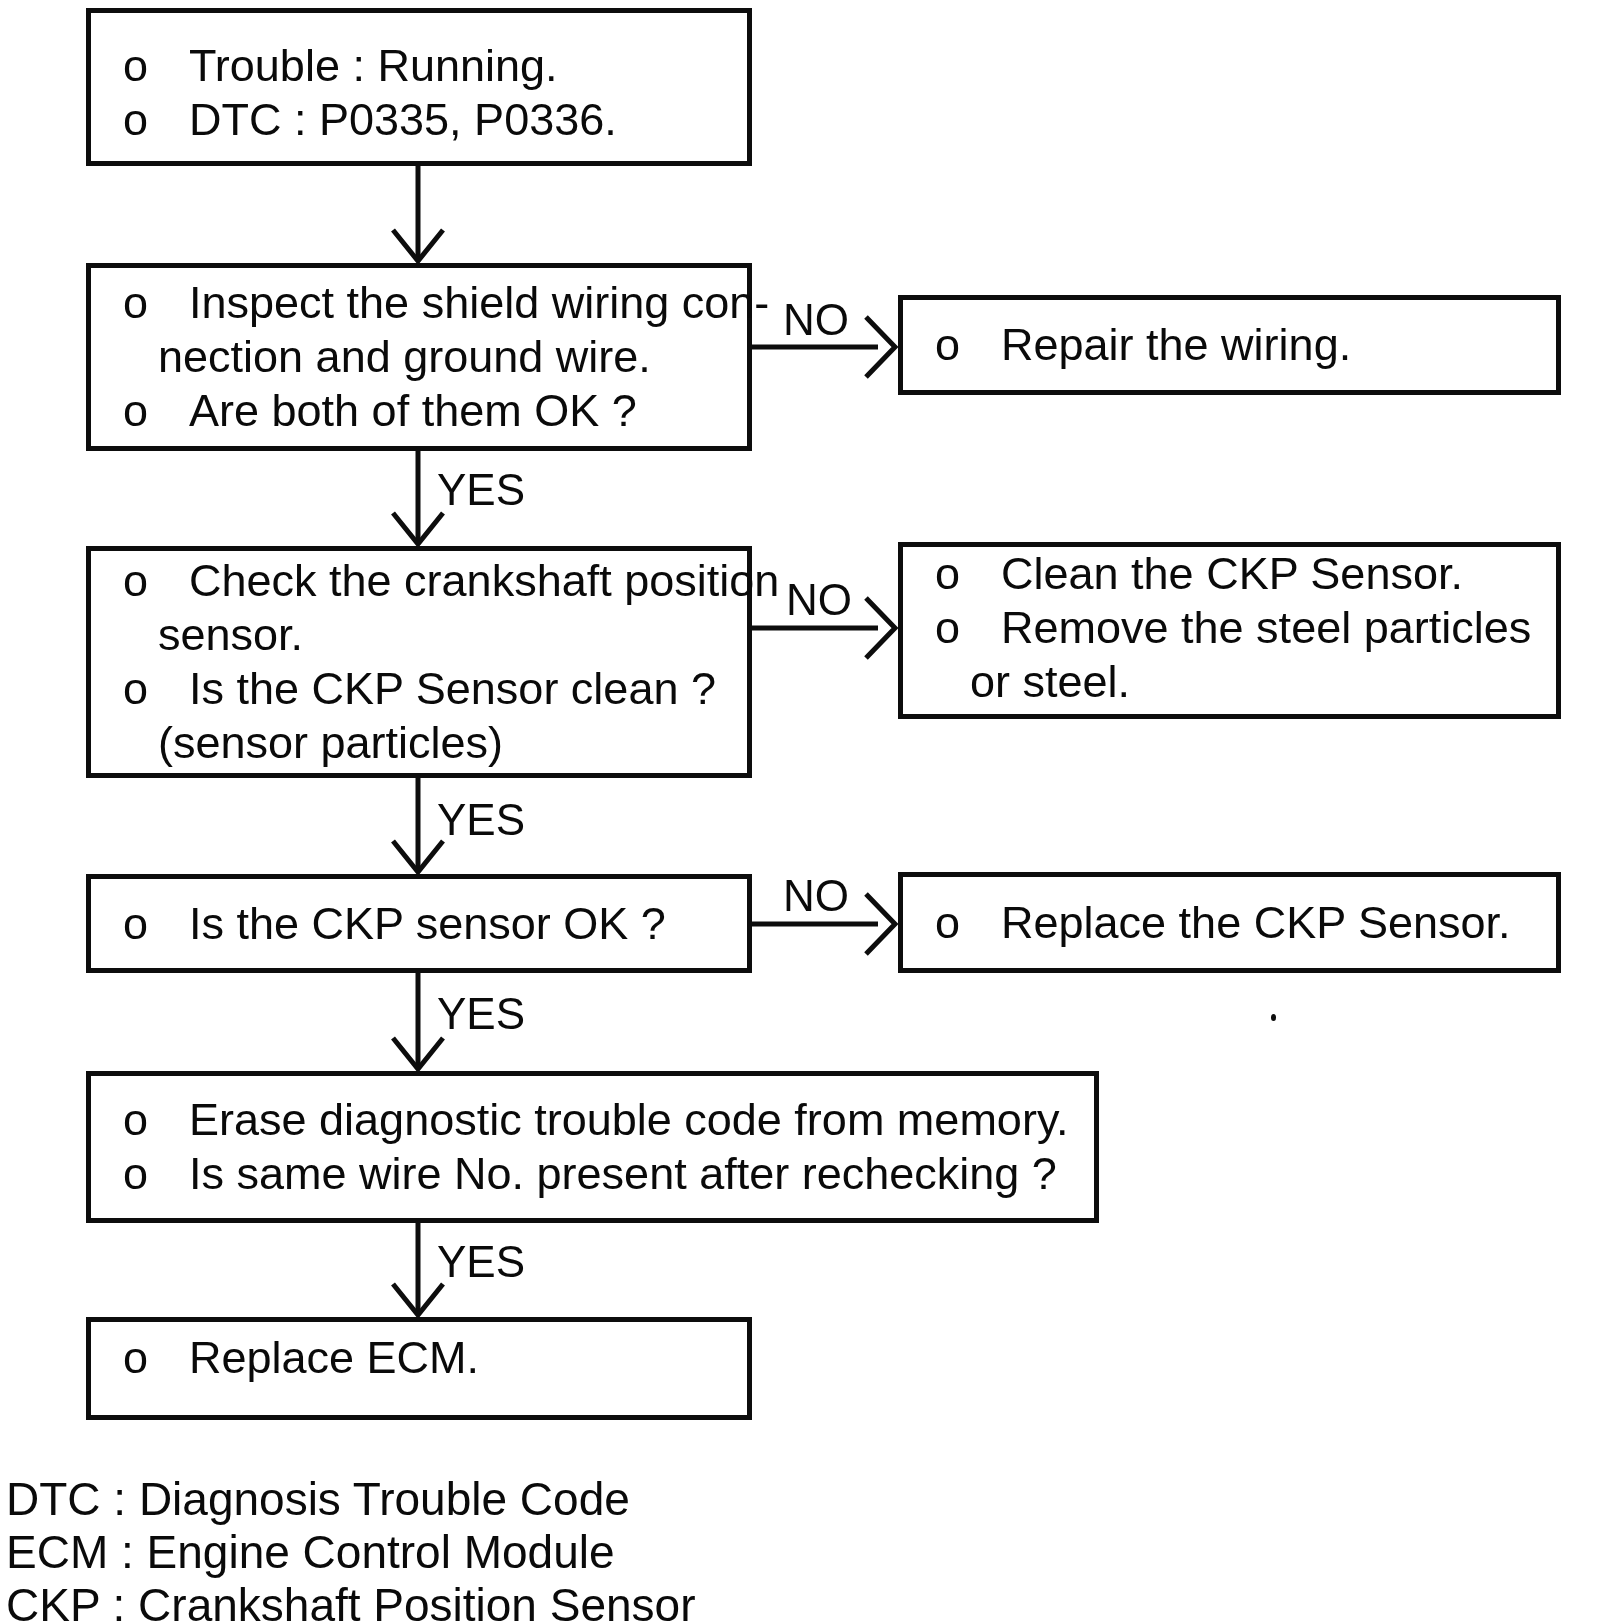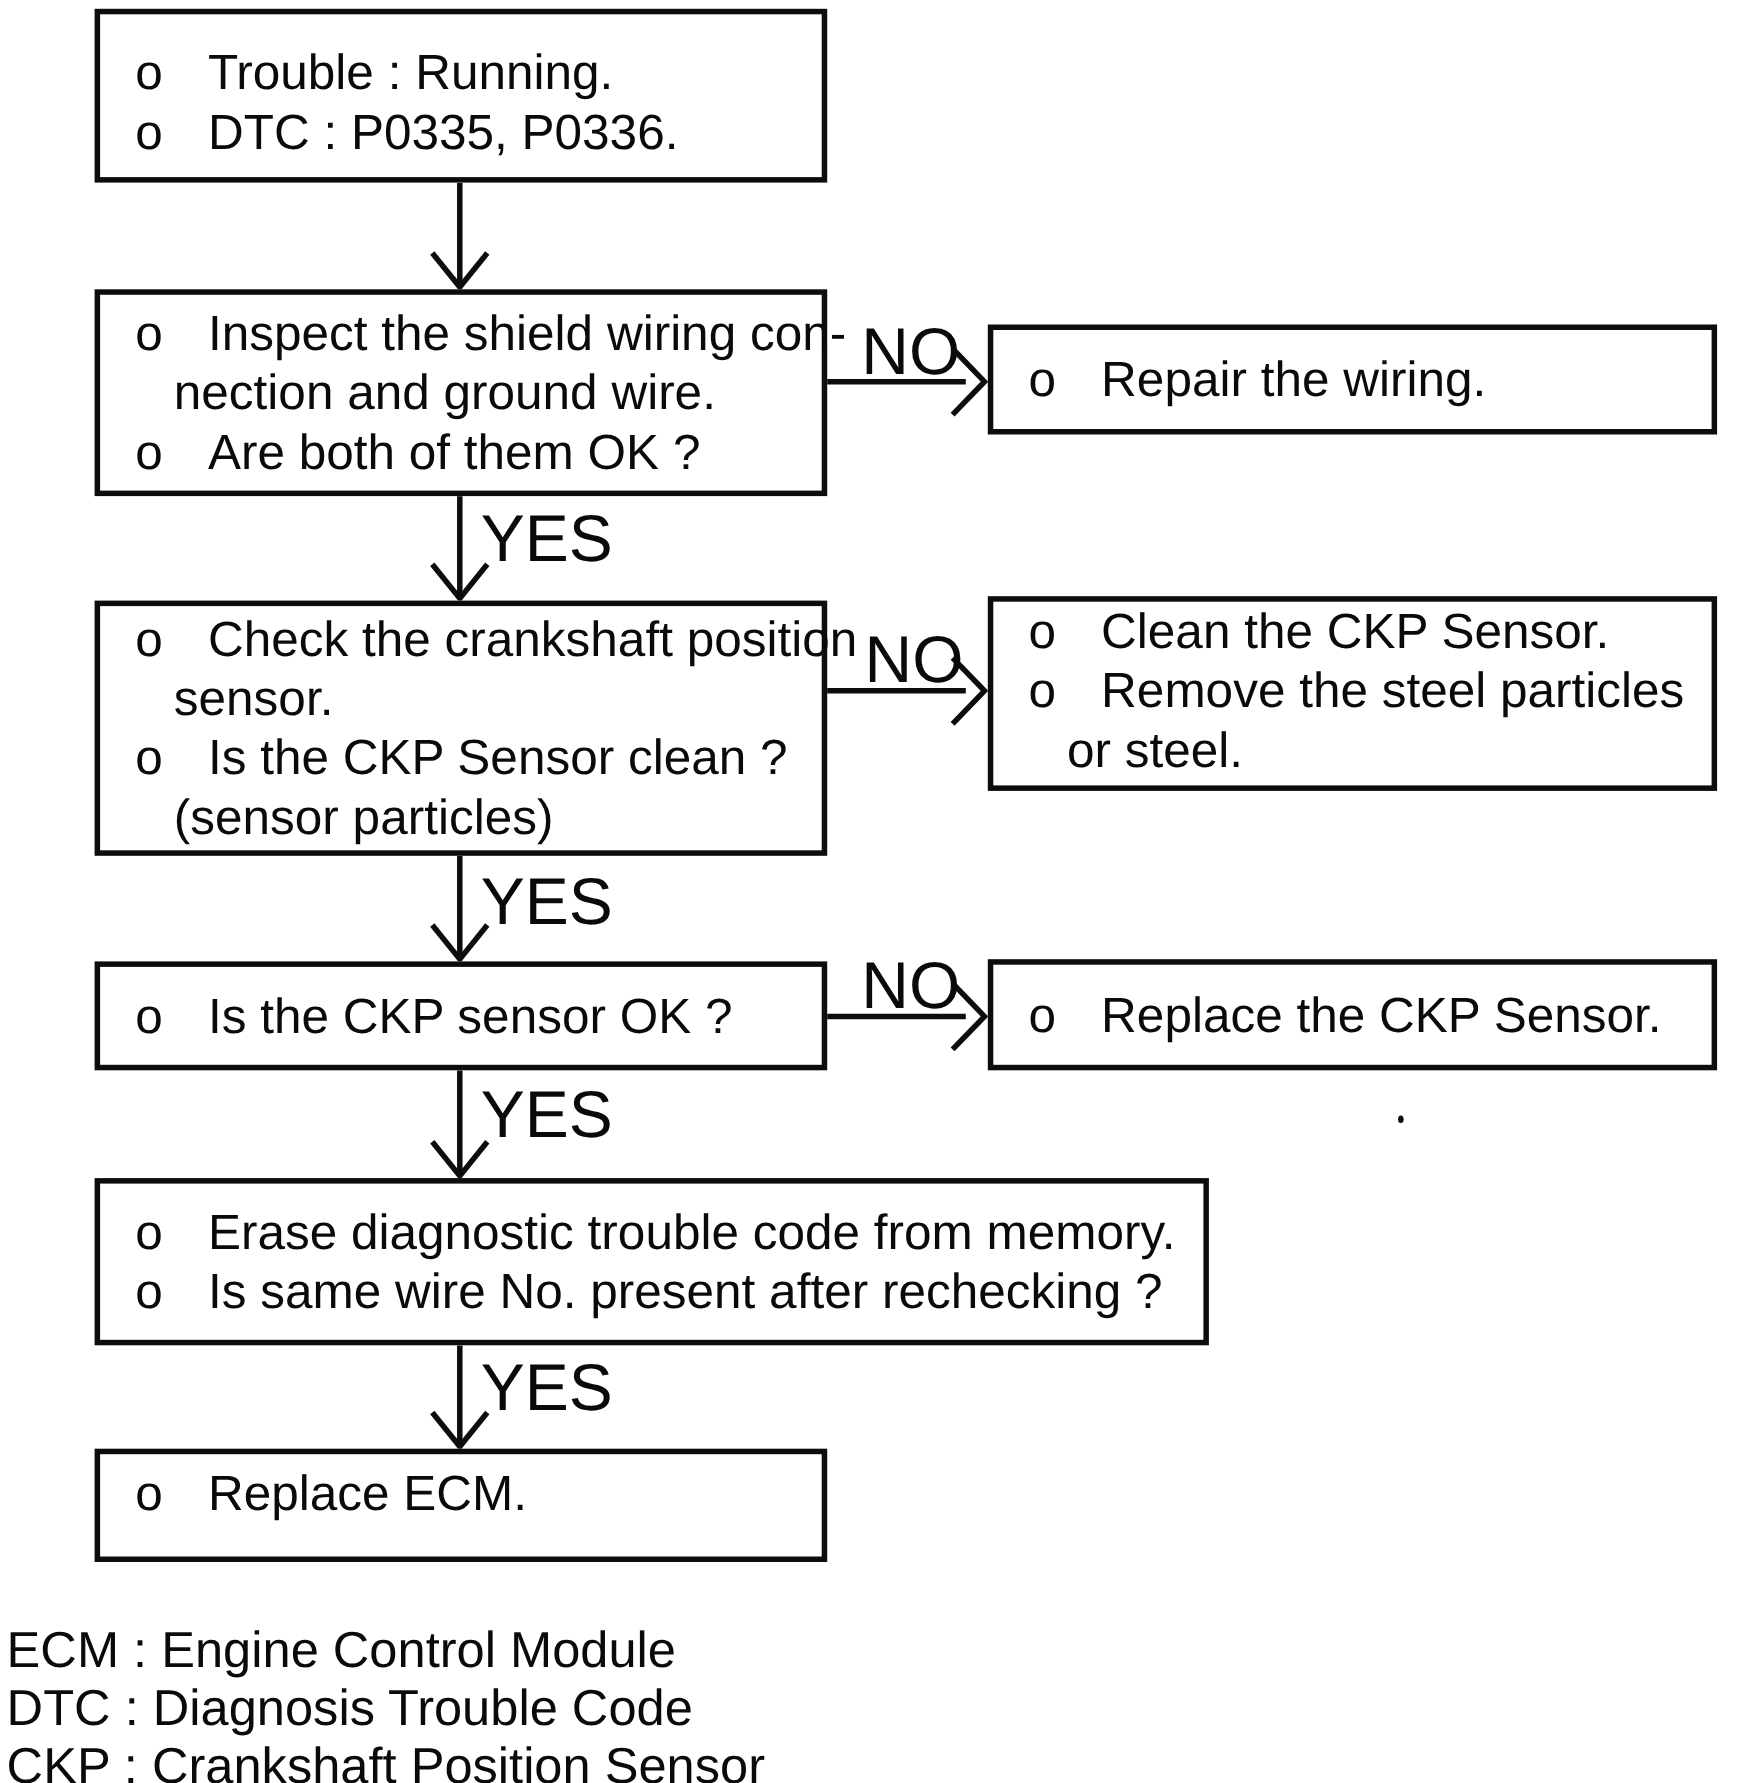--- a/index.html
+++ b/index.html
@@ -21,21 +21,21 @@
     font-size:45px;line-height:54px;
   }
   .bl{display:flex;padding-left:32px;white-space:nowrap;}
   .bl .bullet{display:inline-block;width:66px;flex:0 0 66px;}
   .bl.cont{padding-left:67px;}
   .pt12{padding-top:12px;}
   .pb22{padding-bottom:22px;}
   .vtop{justify-content:flex-start;}
   .branch-label{
     position:absolute;
-    font-size:60px;line-height:46px;
+    font-size:44px;line-height:46px;
     white-space:nowrap;
   }
   #legend{
     position:absolute;left:6px;top:1473px;
     font-size:46px;line-height:53px;
     white-space:nowrap;
   }
   #stray-mark{
     position:absolute;left:1271px;top:1014px;
     width:5px;height:7px;background:#0d0d0d;border-radius:50%;
@@ -165,20 +165,20 @@
   <span class="branch-label" style="left:437px;top:467px;">YES</span>
   <span class="branch-label" style="left:437px;top:797px;">YES</span>
   <span class="branch-label" style="left:437px;top:991px;">YES</span>
   <span class="branch-label" style="left:437px;top:1239px;">YES</span>
 
   <span class="branch-label" style="left:783px;top:297px;">NO</span>
   <span class="branch-label" style="left:786px;top:577px;">NO</span>
   <span class="branch-label" style="left:783px;top:873px;">NO</span>
 
   <div id="legend">
+    <div>DTC : Diagnosis Trouble Code</div>
     <div>ECM : Engine Control Module</div>
-    <div>DTC : Diagnosis Trouble Code</div>
     <div>CKP : Crankshaft Position Sensor</div>
   </div>
 
   <div id="stray-mark"></div>
 
 </div>
 
 </body></html>

